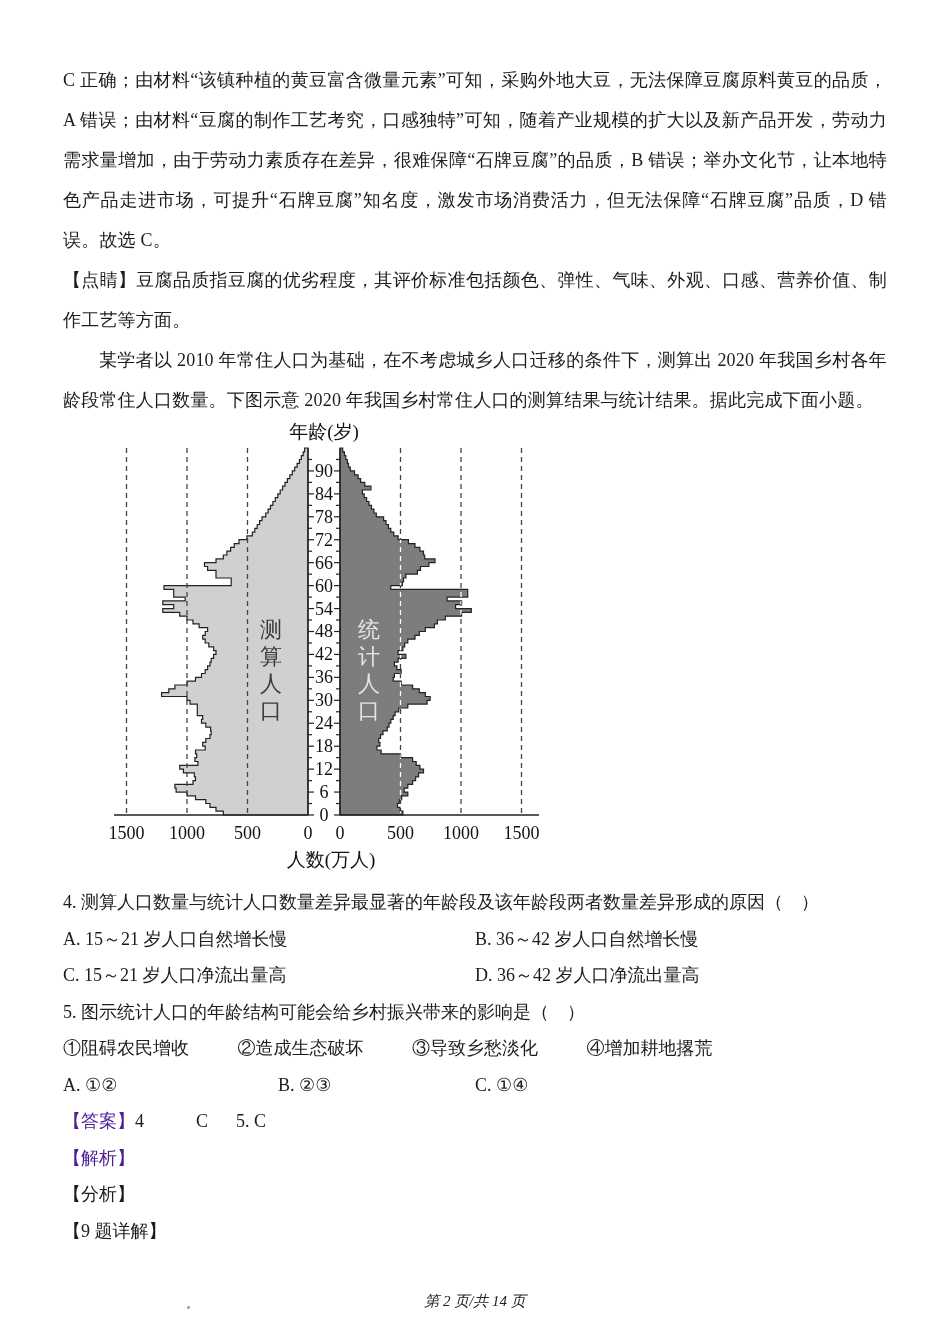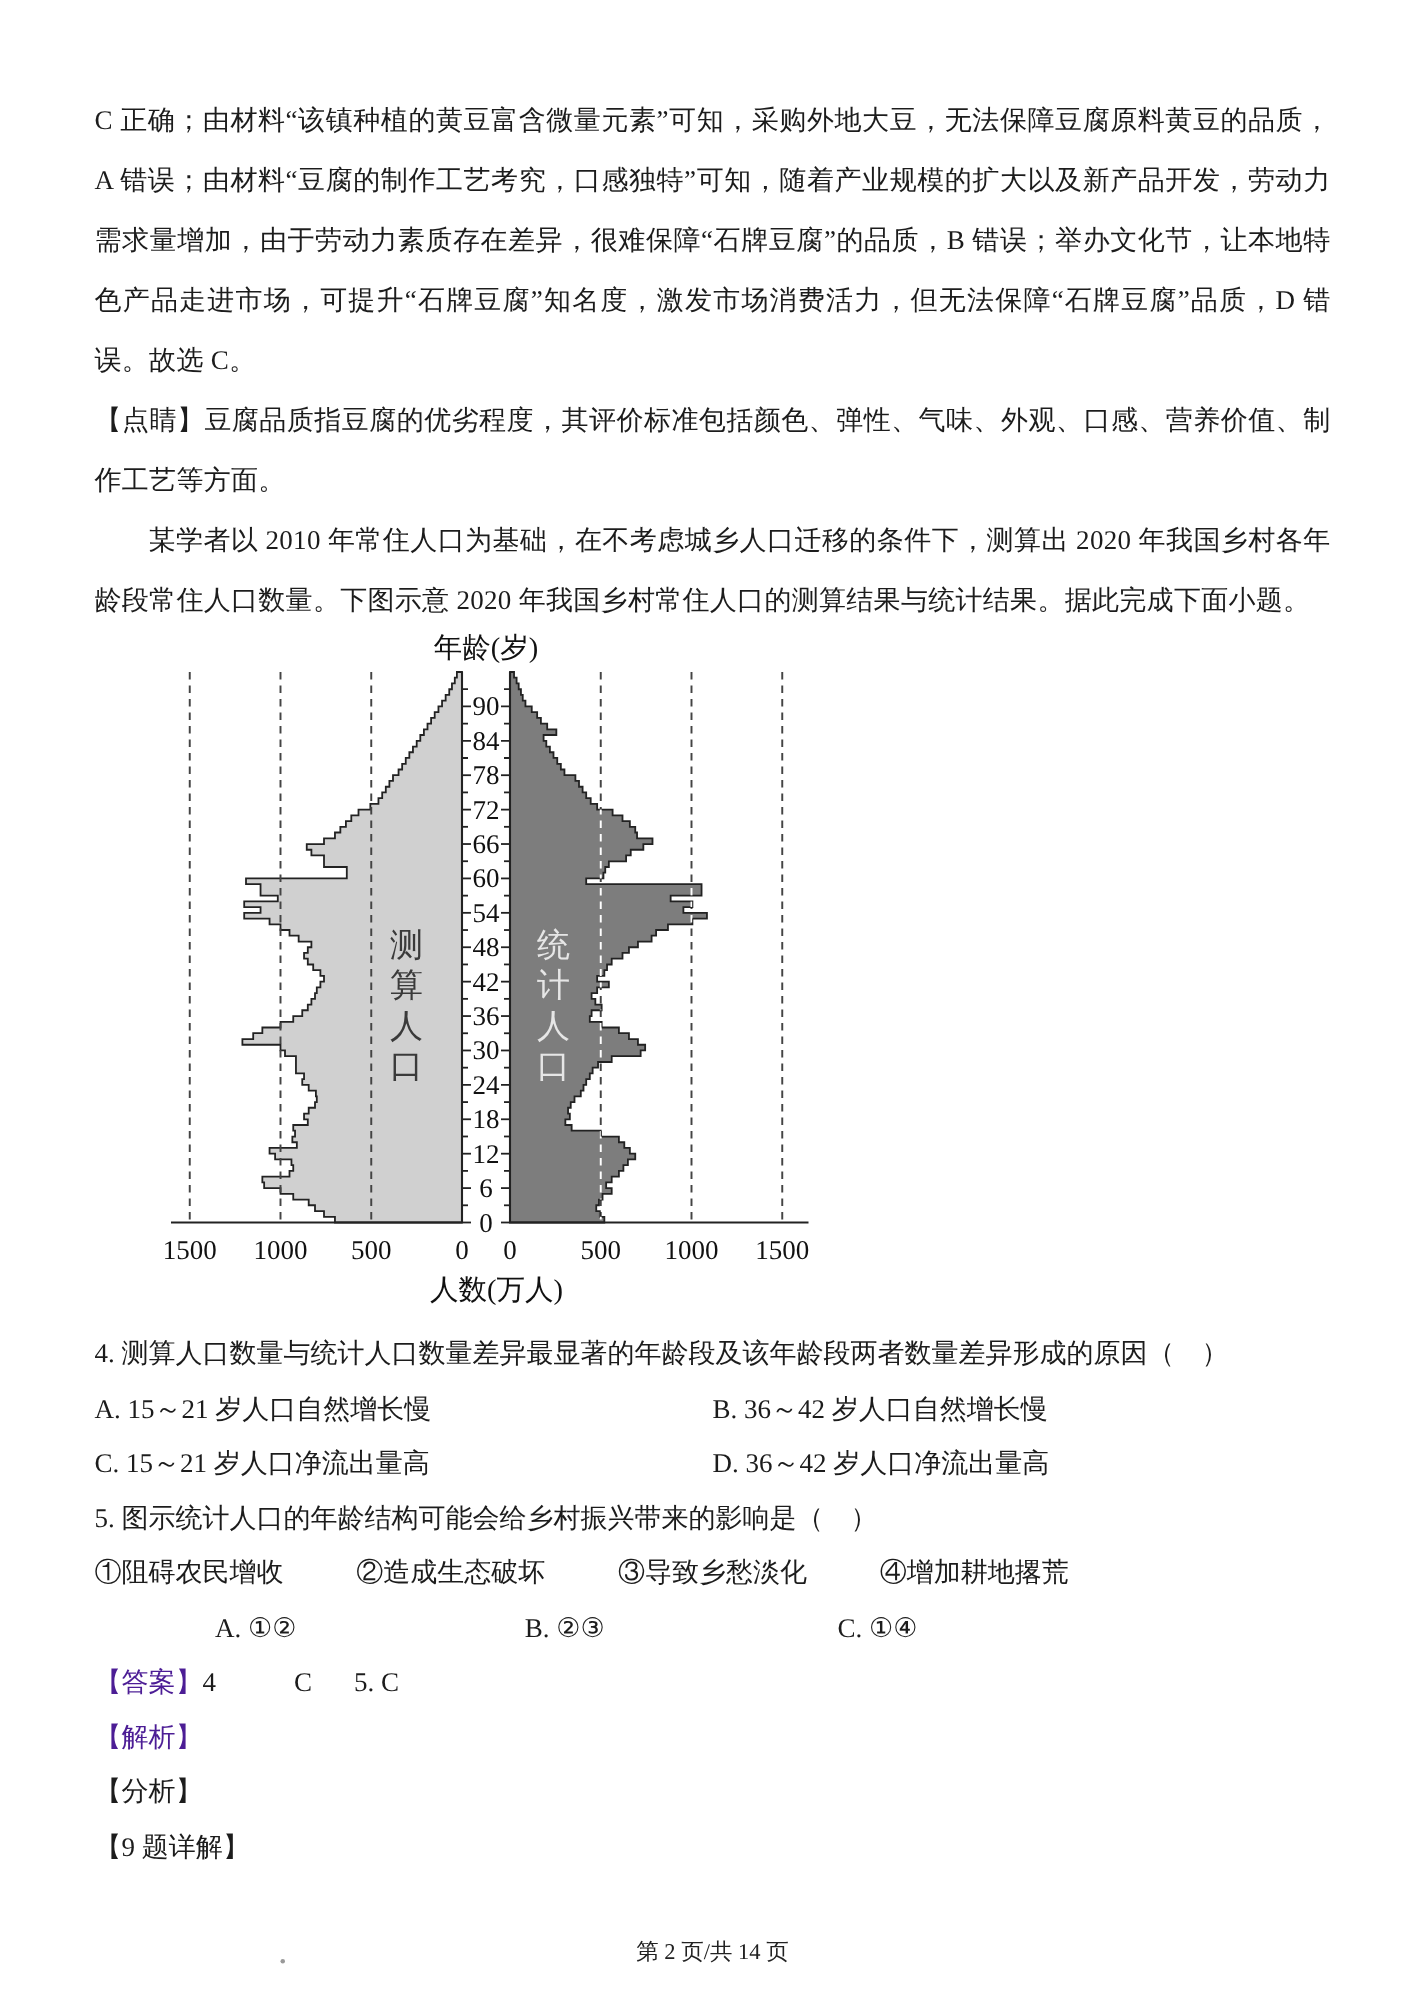--- a/index.html
+++ b/index.html
@@ -30,33 +30,34 @@
     height: 462px;
     margin-top: 2px;
   }
   #pyramid-svg { position: absolute; left: 30px; top: 0; }
   .qrow {
     margin: 0;
     font-size: 18px;
     line-height: 36.5px;
   }
   .opt-grid-2 { display: grid; grid-template-columns: 412px 412px; }
-  .opt-grid-4 { display: grid; grid-template-columns: 215px 197px 220px auto; text-align: center; }
+  .opt-grid-4 { display: grid; grid-template-columns: 215px 197px 220px auto; }
   .stmt-row span { margin-right: 44px; }
   .stmt-row span:last-child { margin-right: 0; }
   .blue { color: #4c1d95; }
   .ans-num { margin-right: 52px; }
   .ans-c  { margin-right: 28px; }
   .footer {
     position: absolute;
     left: 0; width: 950px;
     top: 1292px;
     text-align: center;
     font-size: 15px;
     color: #222;
+    font-style: italic;
   }
   .stray-dot {
     position: absolute;
     left: 187px; top: 1306px;
     width: 3px; height: 3px;
     background: #9a9a9a;
     border-radius: 50%;
   }
 </style>
 </head>

